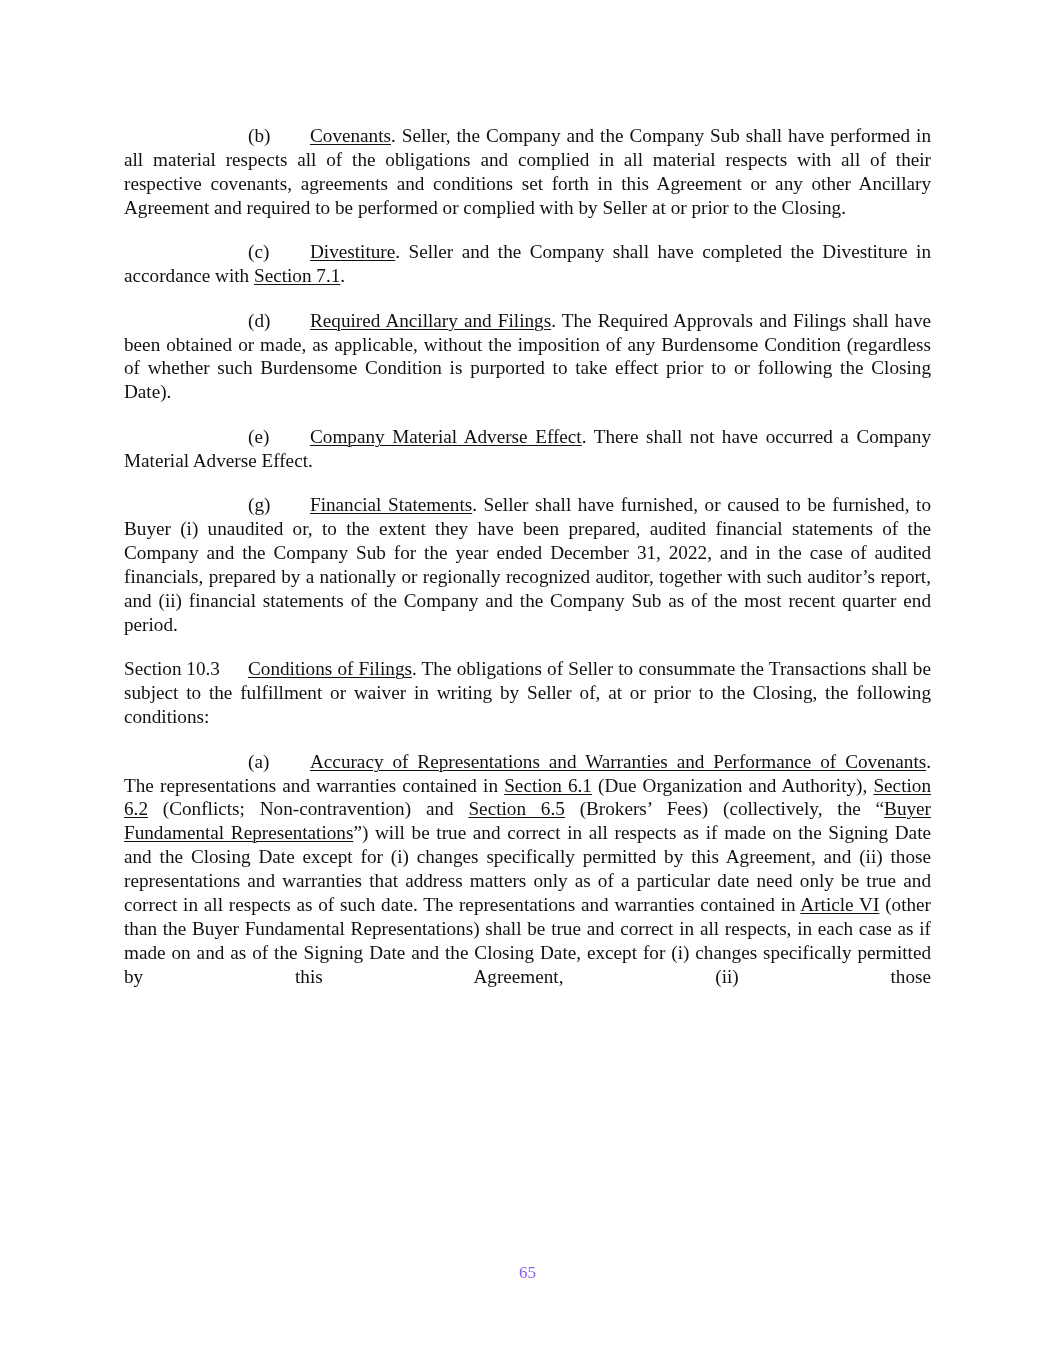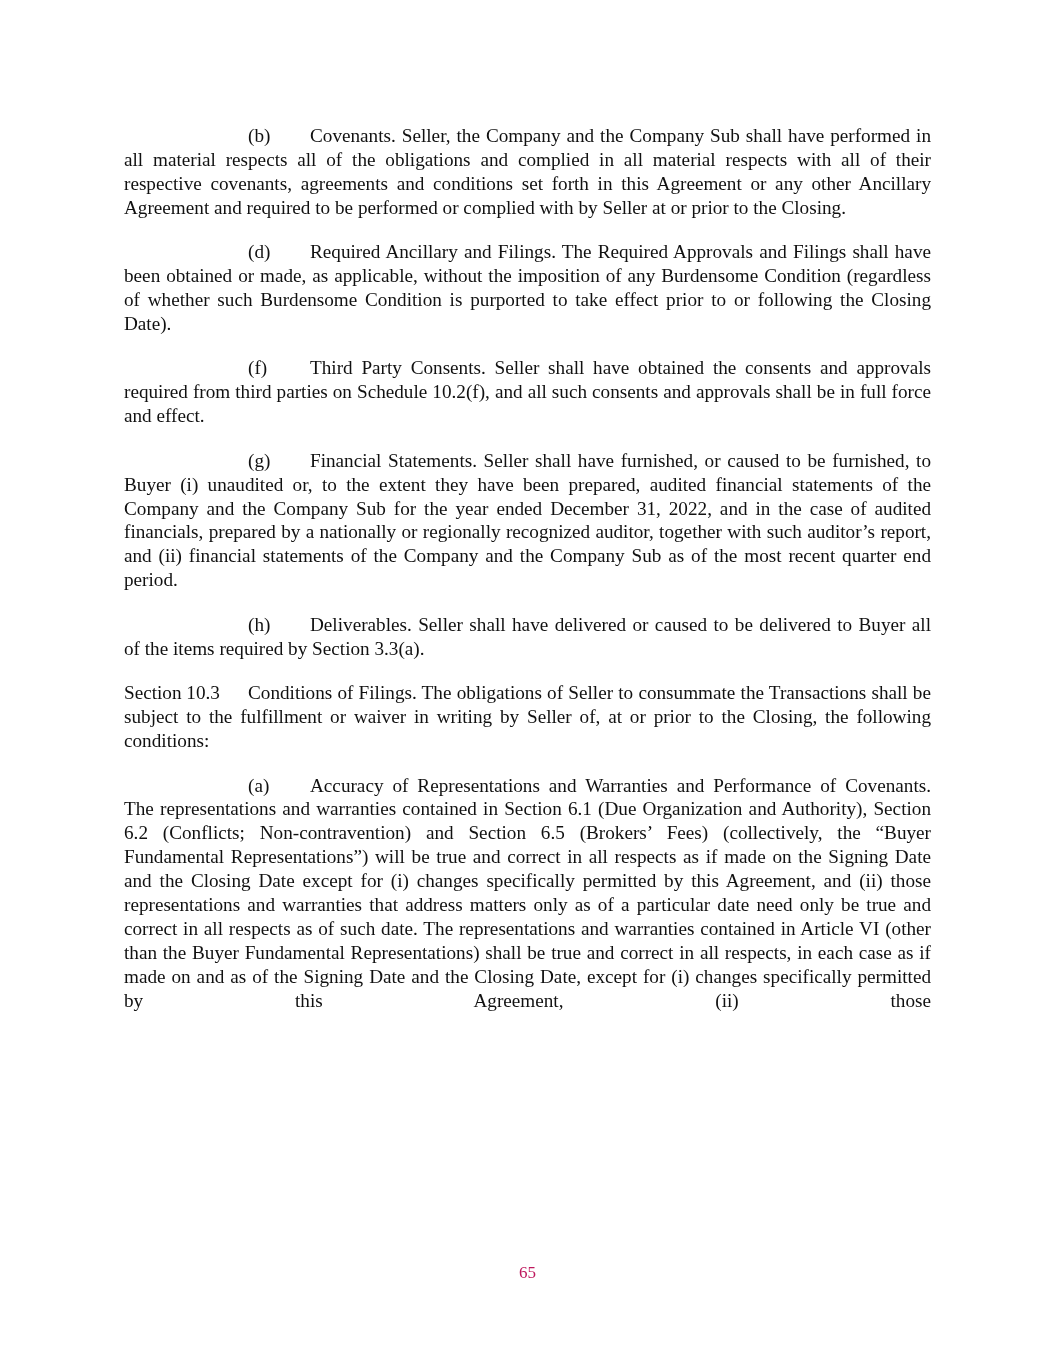--- a/index.html
+++ b/index.html
@@ -7,32 +7,32 @@
   .page {
     position: absolute; left: 124px; top: 124px; width: 807px;
     font-family: "Liberation Serif", "DejaVu Serif", serif;
     font-size: 19.2px; line-height: 23.9px; color: #111111;
     text-align: justify;
   }
   .para { margin: 0 0 20.6px 0; text-indent: 124px; }
   .para.section { text-indent: 0; }
   .lbl { display: inline-block; width: 62px; text-indent: 0; }
   .secnum { display: inline-block; width: 124px; text-indent: 0; }
-  .u { text-underline-offset: 2px; text-decoration-thickness: 1px; }
+  .u { text-decoration: underline; text-underline-offset: 2px; text-decoration-thickness: 1px; }
   .last { text-align-last: justify; }
   .pagenum {
     position: absolute; top: 1263px; left: 0; width: 1055px; text-align: center;
-    font-family: "Liberation Serif", "DejaVu Serif", serif; font-size: 17px; color: #be185d;
+    font-family: "Liberation Serif", "DejaVu Serif", serif; font-size: 17px; color: #8b5cf6;
   }
 </style>
 </head>
 <body>
 
 <div class="page" id="page">
     <p class="para"><span class="lbl">(b)</span><span class="u">Covenants</span><span>.  Seller, the Company and the Company Sub shall have performed in all material respects all of the obligations and complied in all material respects with all of their respective covenants, agreements and conditions set forth in this Agreement or any other Ancillary Agreement and required to be performed or complied with by Seller at or prior to the Closing.</span></p>
+    <p class="para"><span class="lbl">(c)</span><span class="u">Divestiture</span><span>.  Seller and the Company shall have completed the Divestiture in accordance with </span><span class="u">Section 7.1</span><span>.</span></p>
     <p class="para"><span class="lbl">(d)</span><span class="u">Required Ancillary and Filings</span><span>.  The Required Approvals and Filings shall have been obtained or made, as applicable, without the imposition of any Burdensome Condition (regardless of whether such Burdensome Condition is purported to take effect prior to or following the Closing Date).</span></p>
-    <p class="para"><span class="lbl">(f)</span><span class="u">Third Party Consents</span><span>.  Seller shall have obtained the consents and approvals required from third parties on Schedule 10.2(f), and all such consents and approvals shall be in full force and effect.</span></p>
+    <p class="para"><span class="lbl">(e)</span><span class="u">Company Material Adverse Effect</span><span>.  There shall not have occurred a Company Material Adverse Effect.</span></p>
     <p class="para"><span class="lbl">(g)</span><span class="u">Financial Statements</span><span>.  Seller shall have furnished, or caused to be furnished, to Buyer (i) unaudited or, to the extent they have been prepared, audited financial statements of the Company and the Company Sub for the year ended December 31, 2022, and in the case of audited financials, prepared by a nationally or regionally recognized auditor, together with such auditor’s report, and (ii) financial statements of the Company and the Company Sub as of the most recent quarter end period.</span></p>
-    <p class="para"><span class="lbl">(h)</span><span class="u">Deliverables</span><span>.  Seller shall have delivered or caused to be delivered to Buyer all of the items required by </span><span class="u">Section 3.3(a)</span><span>.</span></p>
     <p class="para section"><span class="secnum">Section 10.3</span><span class="u">Conditions of Filings</span><span>.  The obligations of Seller to consummate the Transactions shall be subject to the fulfillment or waiver in writing by Seller of, at or prior to the Closing, the following conditions:</span></p>
     <p class="para last"><span class="lbl">(a)</span><span class="u">Accuracy of Representations and Warranties and Performance of Covenants</span><span>.  The representations and warranties contained in </span><span class="u">Section 6.1</span><span> (Due Organization and Authority), </span><span class="u">Section 6.2</span><span> (Conflicts; Non-contravention) and </span><span class="u">Section 6.5</span><span> (Brokers’ Fees) (collectively, the “</span><span class="u">Buyer Fundamental Representations</span><span>”) will be true and correct in all respects as if made on the Signing Date and the Closing Date except for (i) changes specifically permitted by this Agreement, and (ii) those representations and warranties that address matters only as of a particular date need only be true and correct in all respects as of such date.  The representations and warranties contained in </span><span class="u">Article VI</span><span> (other than the Buyer Fundamental Representations) shall be true and correct in all respects, in each case as if made on and as of the Signing Date and the Closing Date, except for (i) changes specifically permitted by this Agreement, (ii) those</span></p>
   </div>
 <div class="pagenum">65</div>
 
 </body></html>

